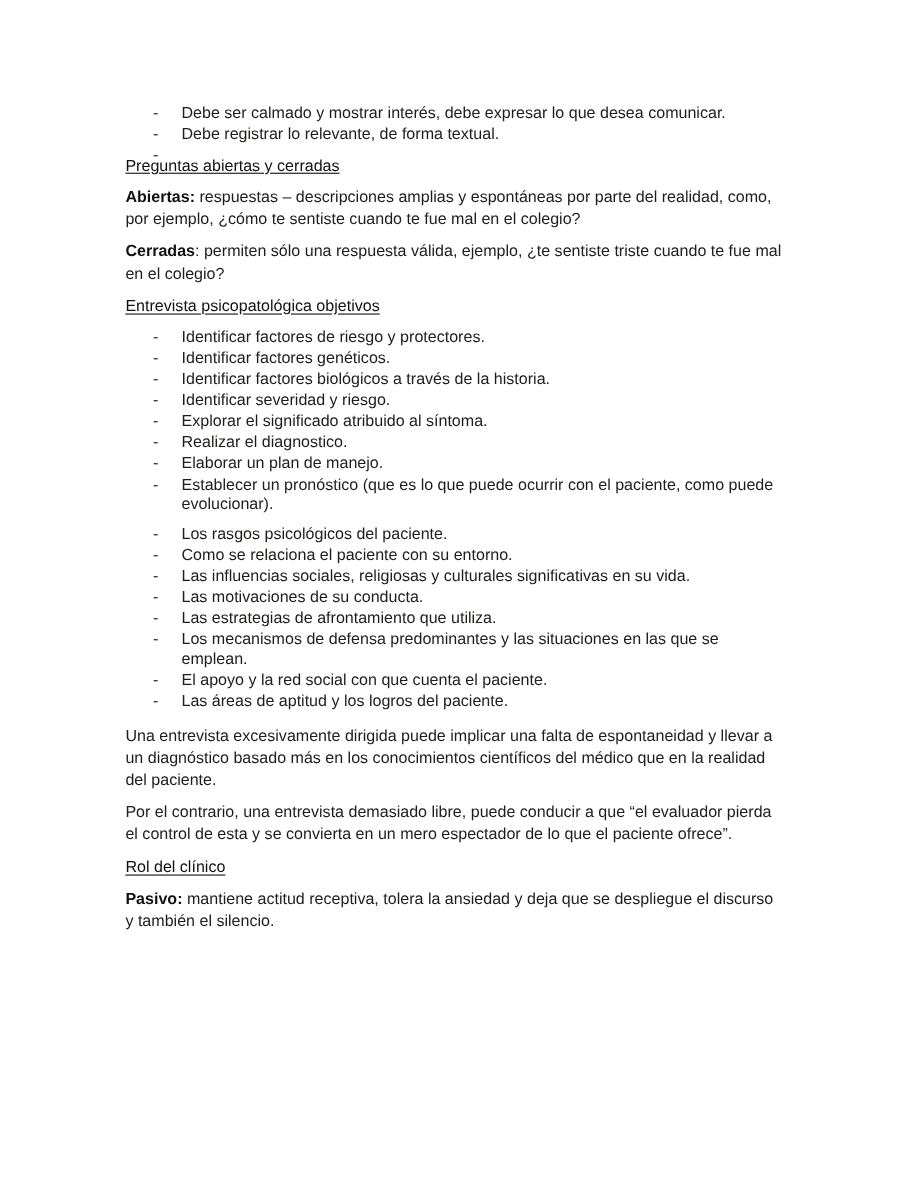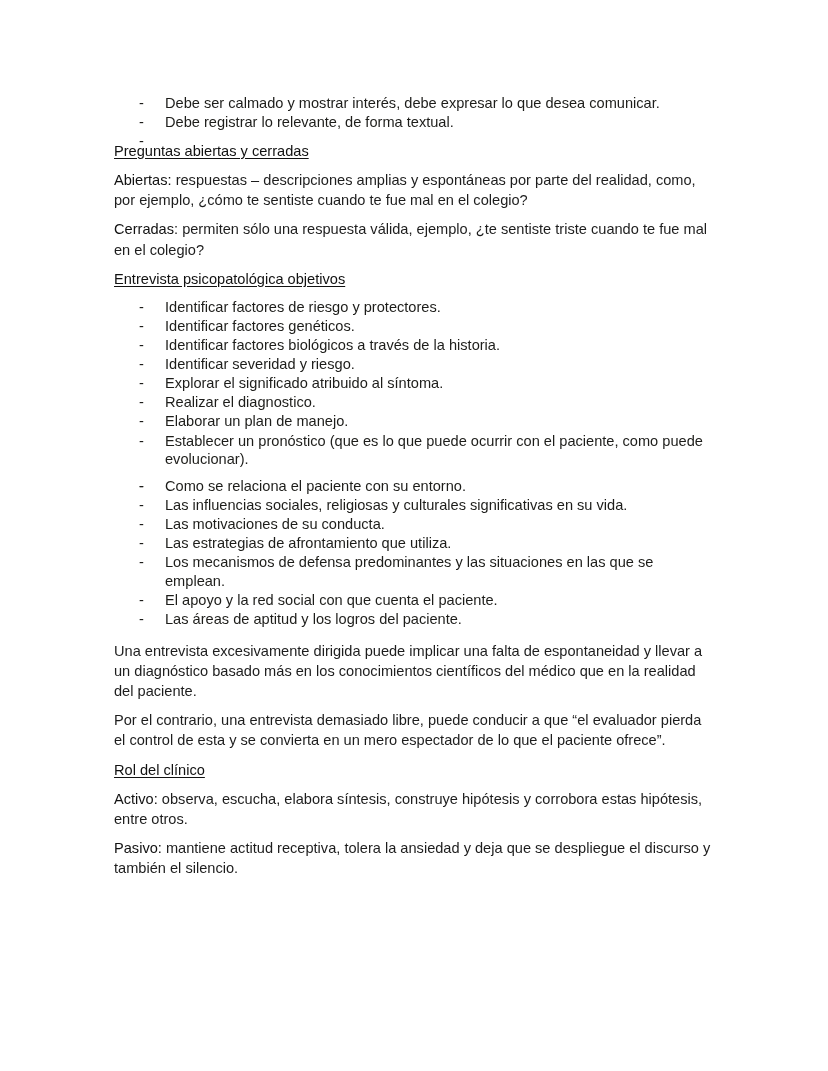--- a/index.html
+++ b/index.html
@@ -54,21 +54,21 @@
     display: block;
   }
   .heading-wrap {
     margin: 9px 0 9px 0;
   }
   .heading-wrap .heading {
     display: inline;
   }
 
   .lead {
-    font-weight: normal;
+    font-weight: bold;
     color: #111;
   }
 
   
 
   .dash-list {
     list-style: none;
     margin: 6px 0 8px 0;
     padding: 0;
   }
@@ -121,39 +121,38 @@
       <li><span class="dash">-</span><span>Identificar factores biológicos a través de la historia.</span></li>
       <li><span class="dash">-</span><span>Identificar severidad y riesgo.</span></li>
       <li><span class="dash">-</span><span>Explorar el significado atribuido al síntoma.</span></li>
       <li><span class="dash">-</span><span>Realizar el diagnostico.</span></li>
       <li><span class="dash">-</span><span>Elaborar un plan de manejo.</span></li>
       <li><span class="dash">-</span><span>Establecer un pronóstico (que es lo que puede ocurrir con el paciente, como puede evolucionar).</span></li>
     </ul>
 
 
     <ul class="dash-list">
-      <li><span class="dash">-</span></li>
+      <li><span class="dash">-</span><span>Los rasgos psicológicos del paciente.</span></li>
       <li><span class="dash">-</span><span>Como se relaciona el paciente con su entorno.</span></li>
       <li><span class="dash">-</span><span>Las influencias sociales, religiosas y culturales significativas en su vida.</span></li>
       <li><span class="dash">-</span><span>Las motivaciones de su conducta.</span></li>
       <li><span class="dash">-</span><span>Las estrategias de afrontamiento que utiliza.</span></li>
       <li><span class="dash">-</span><span>Los mecanismos de defensa predominantes y las situaciones en las que se emplean.</span></li>
       <li><span class="dash">-</span><span>El apoyo y la red social con que cuenta el paciente.</span></li>
       <li><span class="dash">-</span><span>Las áreas de aptitud y los logros del paciente.</span></li>
     </ul>
 
     <div class="gap-sm"></div>
 
     <p class="para">Una entrevista excesivamente dirigida puede implicar una falta de espontaneidad y llevar a un diagnóstico basado más en los conocimientos científicos del médico que en la realidad del paciente.</p>
 
     <p class="para">Por el contrario, una entrevista demasiado libre, puede conducir a que “el evaluador pierda el control de esta y se convierta en un mero espectador de lo que el paciente ofrece”.</p>
 
     <div class="heading-wrap">
       <span class="heading">Rol del clínico</span>
     </div>
 
 
-    <p class="para"><span class="lead">Activo:</span><span> observa, escucha, elabora síntesis, construye hipótesis y corrobora estas hipótesis, entre otros.</span></p>
 
     <p class="para"><span class="lead">Pasivo:</span><span> mantiene actitud receptiva, tolera la ansiedad y deja que se despliegue el discurso y también el silencio.</span></p>
 
   </div>
 </div>
 
 </body></html>

